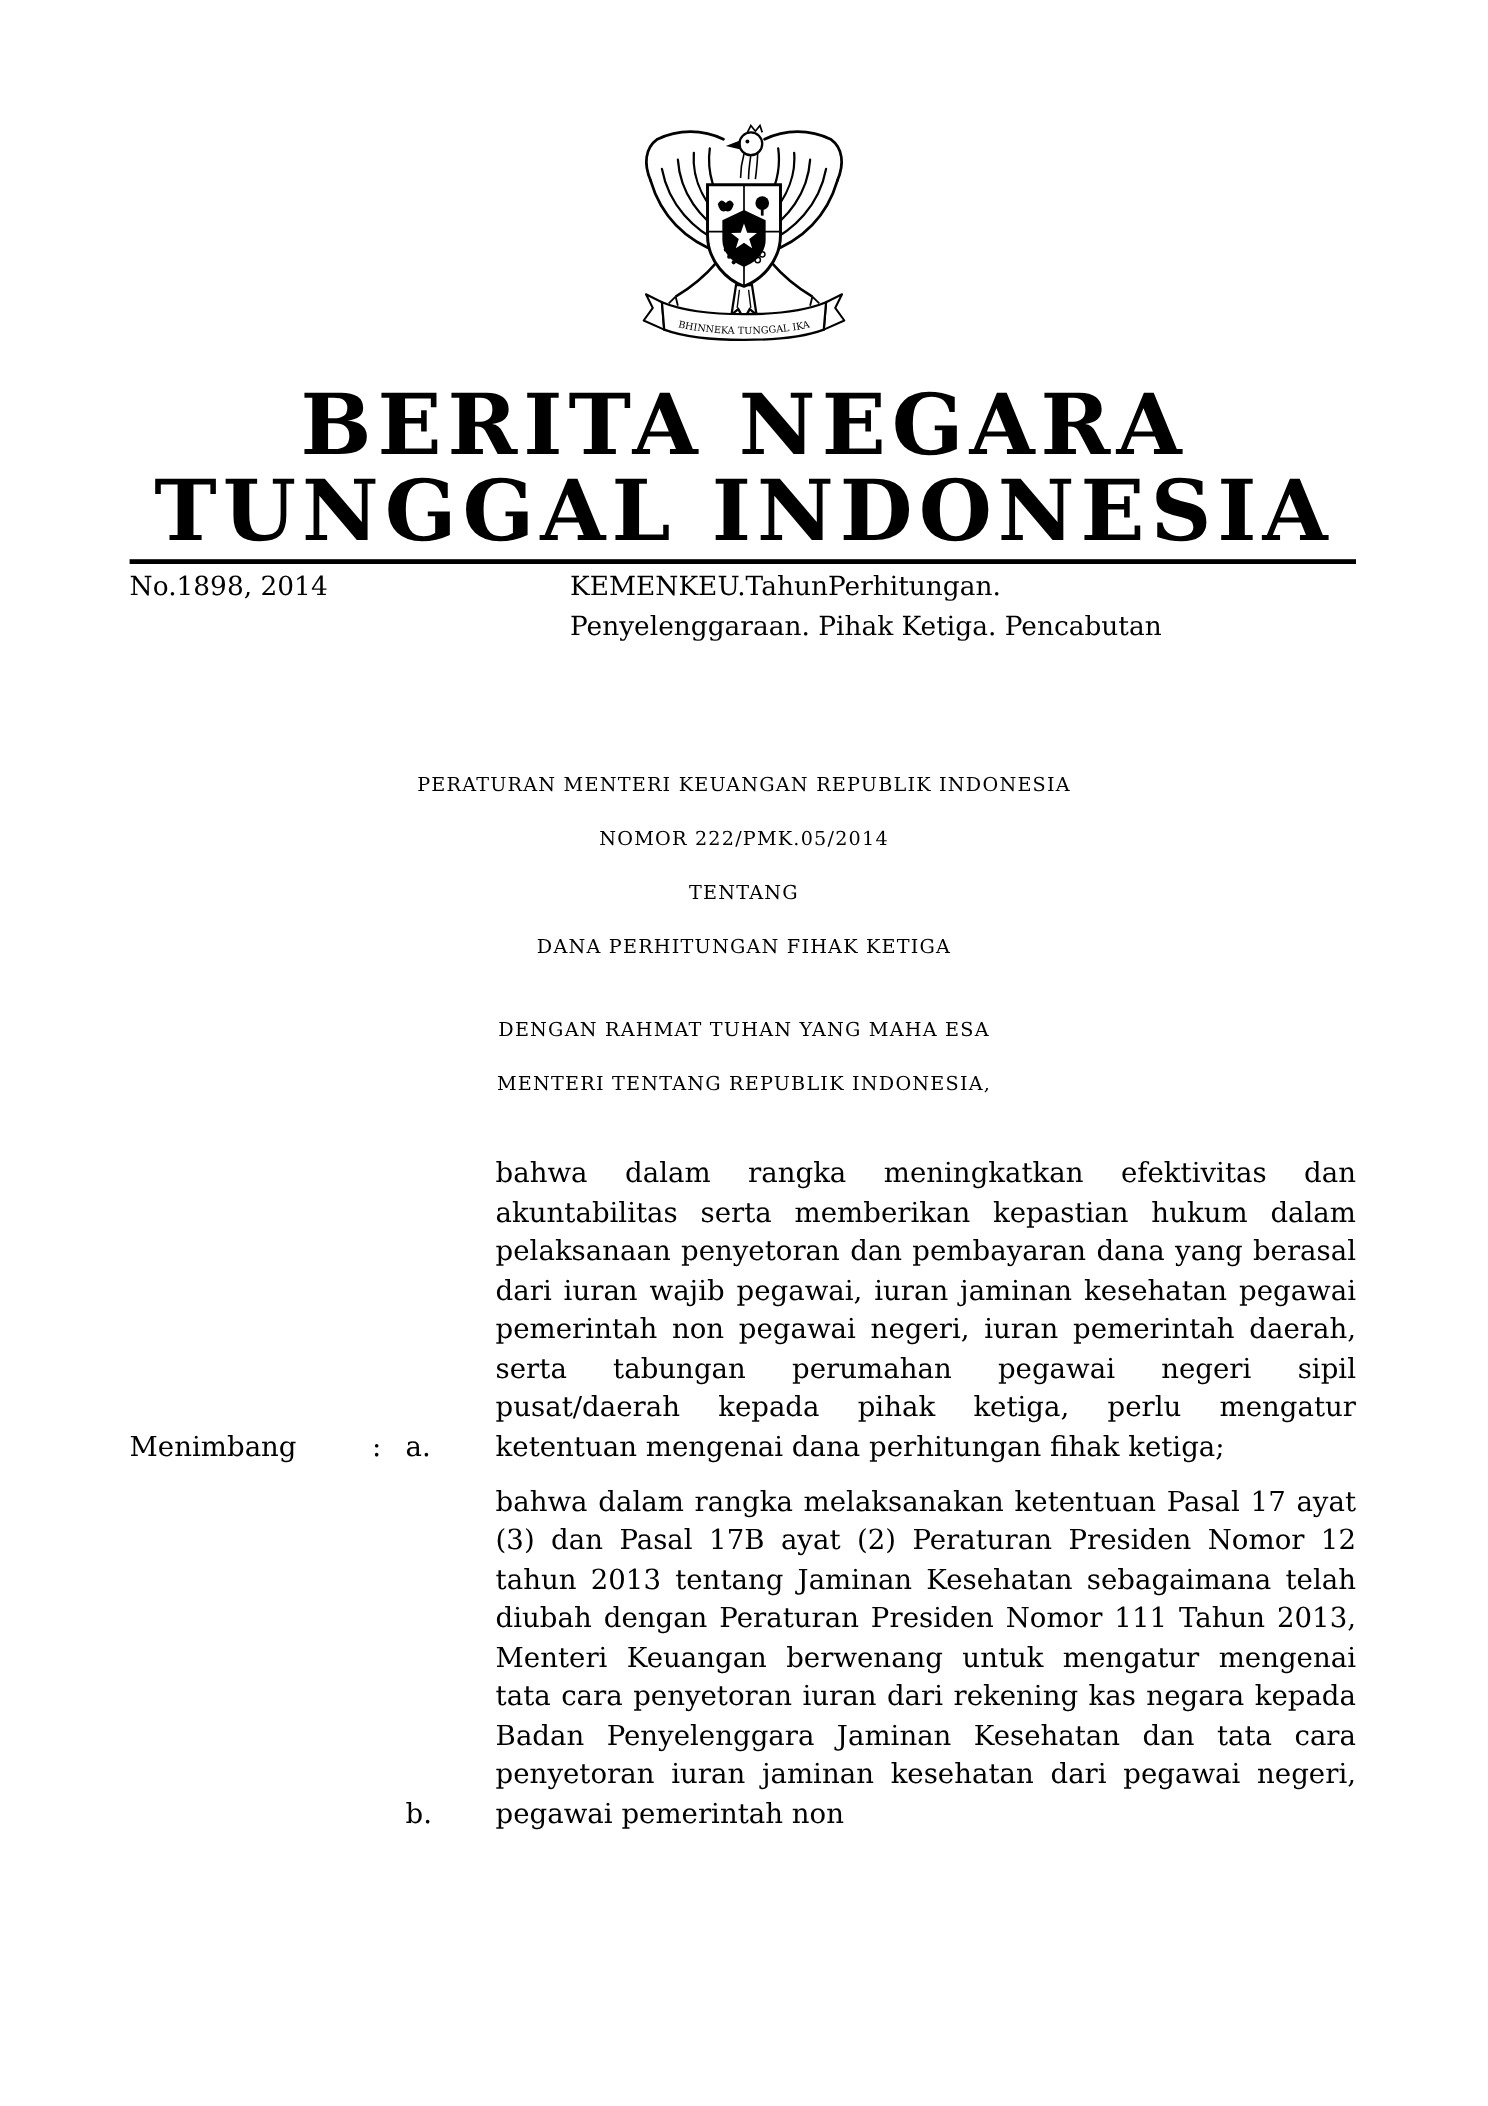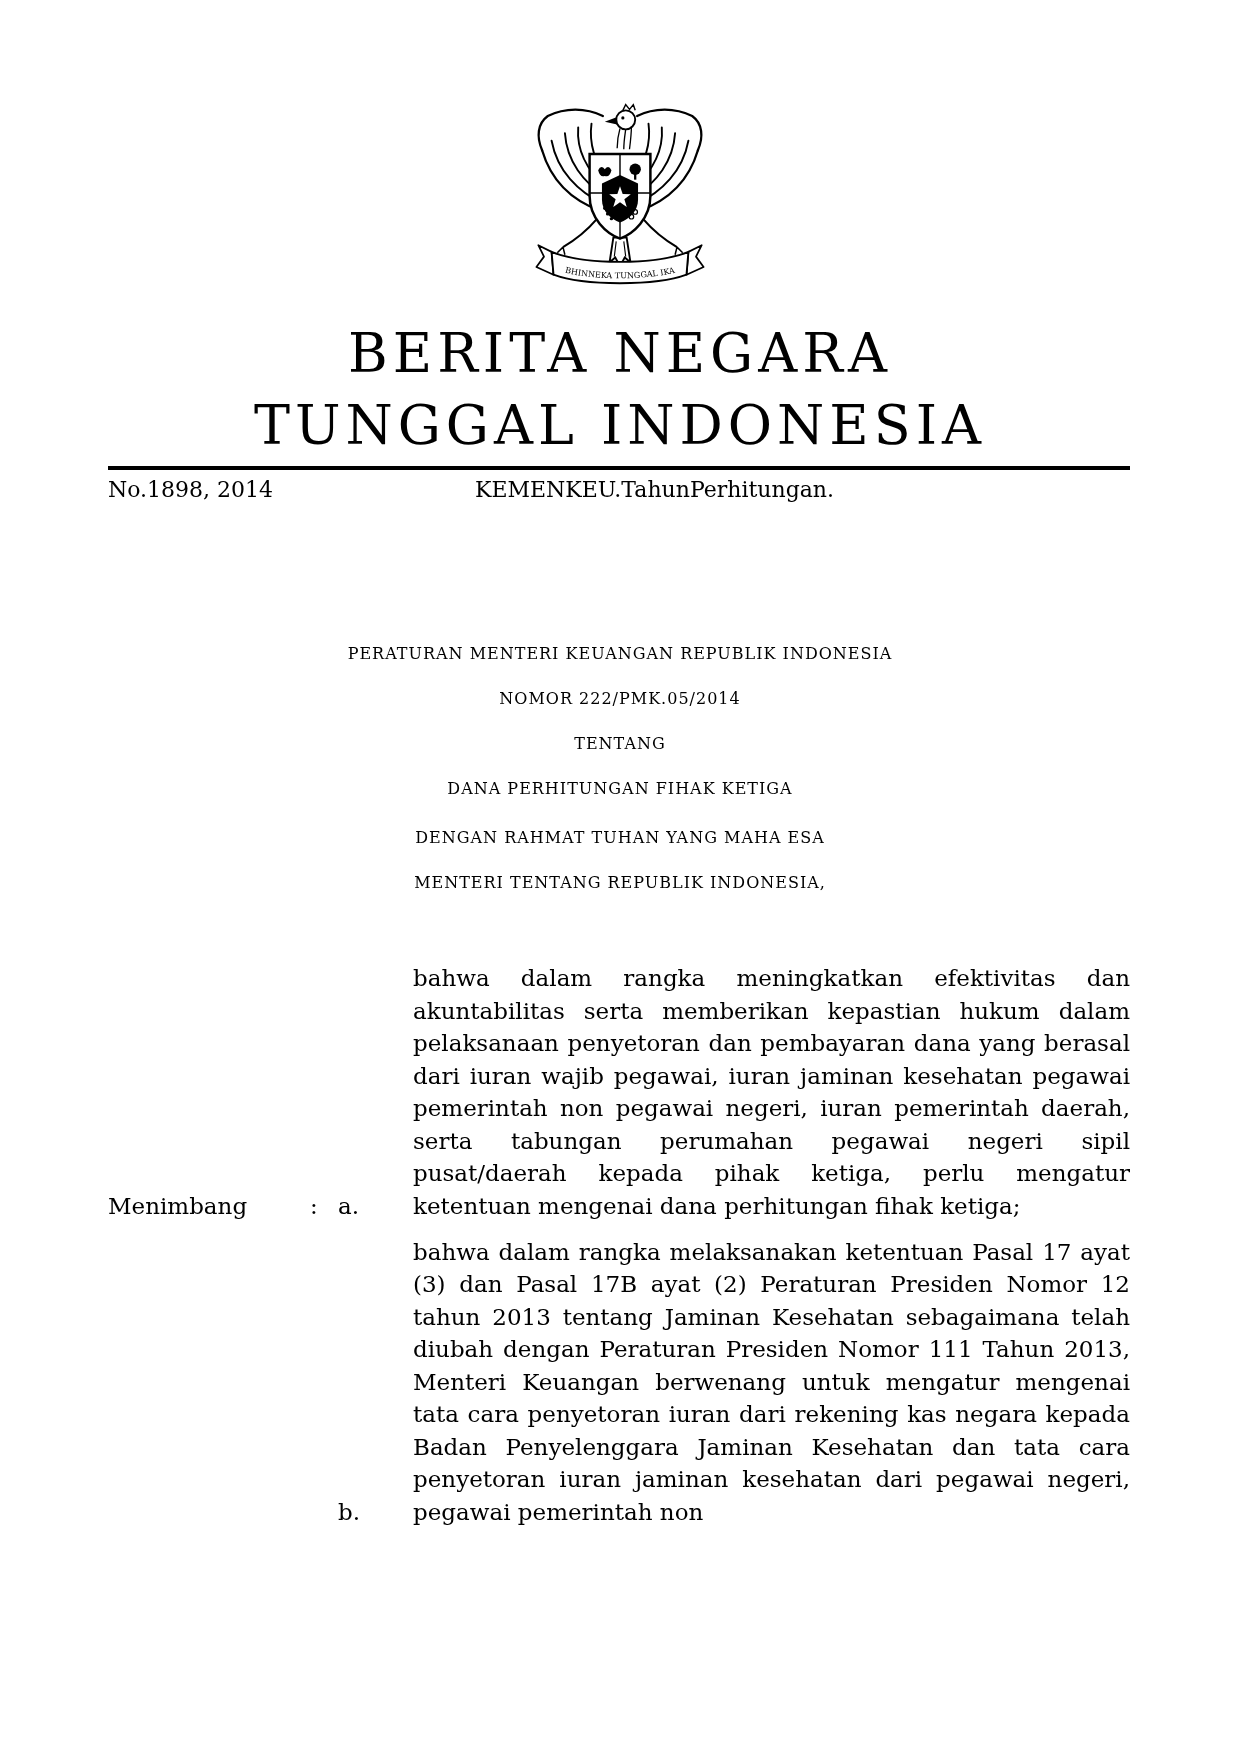--- a/index.html
+++ b/index.html
@@ -11,39 +11,39 @@
     color:#000;
     font-family:"DejaVu Serif", serif;
     overflow:hidden;
   }
   
   .emblem{position:absolute;top:95px;left:0;width:100%;text-align:center;}
   .emblem svg{display:inline-block;}
   
   .masthead{
     position:absolute;top:318px;left:0;width:100%;
-    text-align:center;font-weight:normal;
-    font-size:54px;line-height:72px;letter-spacing:5px;
+    text-align:center;font-weight:bold;
+    font-size:70px;line-height:72px;letter-spacing:5px;
   }
   .rule{position:absolute;top:466px;left:108px;width:1022px;height:4px;background:#000;}
   
   .gazette-header{
     position:absolute;top:474px;left:108px;width:1022px;
     display:flex;justify-content:space-between;
     font-size:22px;line-height:32.5px;
   }
   .issue-number{white-space:nowrap;}
   .subject-block{width:655px;}
   .subject-l1{display:flex;}
   
   .reg-title{
     position:absolute;top:631px;left:110px;width:1020px;
     text-align:center;font-size:16px;line-height:45px;letter-spacing:1px;
   }
-  .invocation{margin-top:4px;}
+  .invocation{margin-top:24px;}
   
   .considerations{
     position:absolute;top:962px;left:108px;width:1022px;
     font-size:23px;line-height:32.5px;
   }
   .c-row{display:flex;align-items:flex-end;}
   .c-row + .c-row{margin-top:13.5px;}
   .c-label{width:202px;flex:none;}
   .c-colon{width:28px;flex:none;}
   .c-marker{width:75px;flex:none;}
@@ -117,20 +117,21 @@
   <div class="rule"></div>
 
   <div class="gazette-header">
     <span class="issue-number">No.1898, 2014</span>
     <div class="subject-block">
       <div class="subject-l1">
         <span>KEMENKEU.</span>
         <span>Tahun</span>
         <span>Perhitungan.</span>
       </div>
+      <div>Penyelenggaraan. Pihak Ketiga. Pencabutan</div>
     </div>
   </div>
 
   <div class="reg-title">
     <div>PERATURAN MENTERI KEUANGAN REPUBLIK INDONESIA</div>
     <div>NOMOR 222/PMK.05/2014</div>
     <div>TENTANG</div>
     <div>DANA PERHITUNGAN FIHAK KETIGA</div>
     <div class="invocation">DENGAN RAHMAT TUHAN YANG MAHA ESA</div>
     <div>MENTERI TENTANG REPUBLIK INDONESIA,</div>

